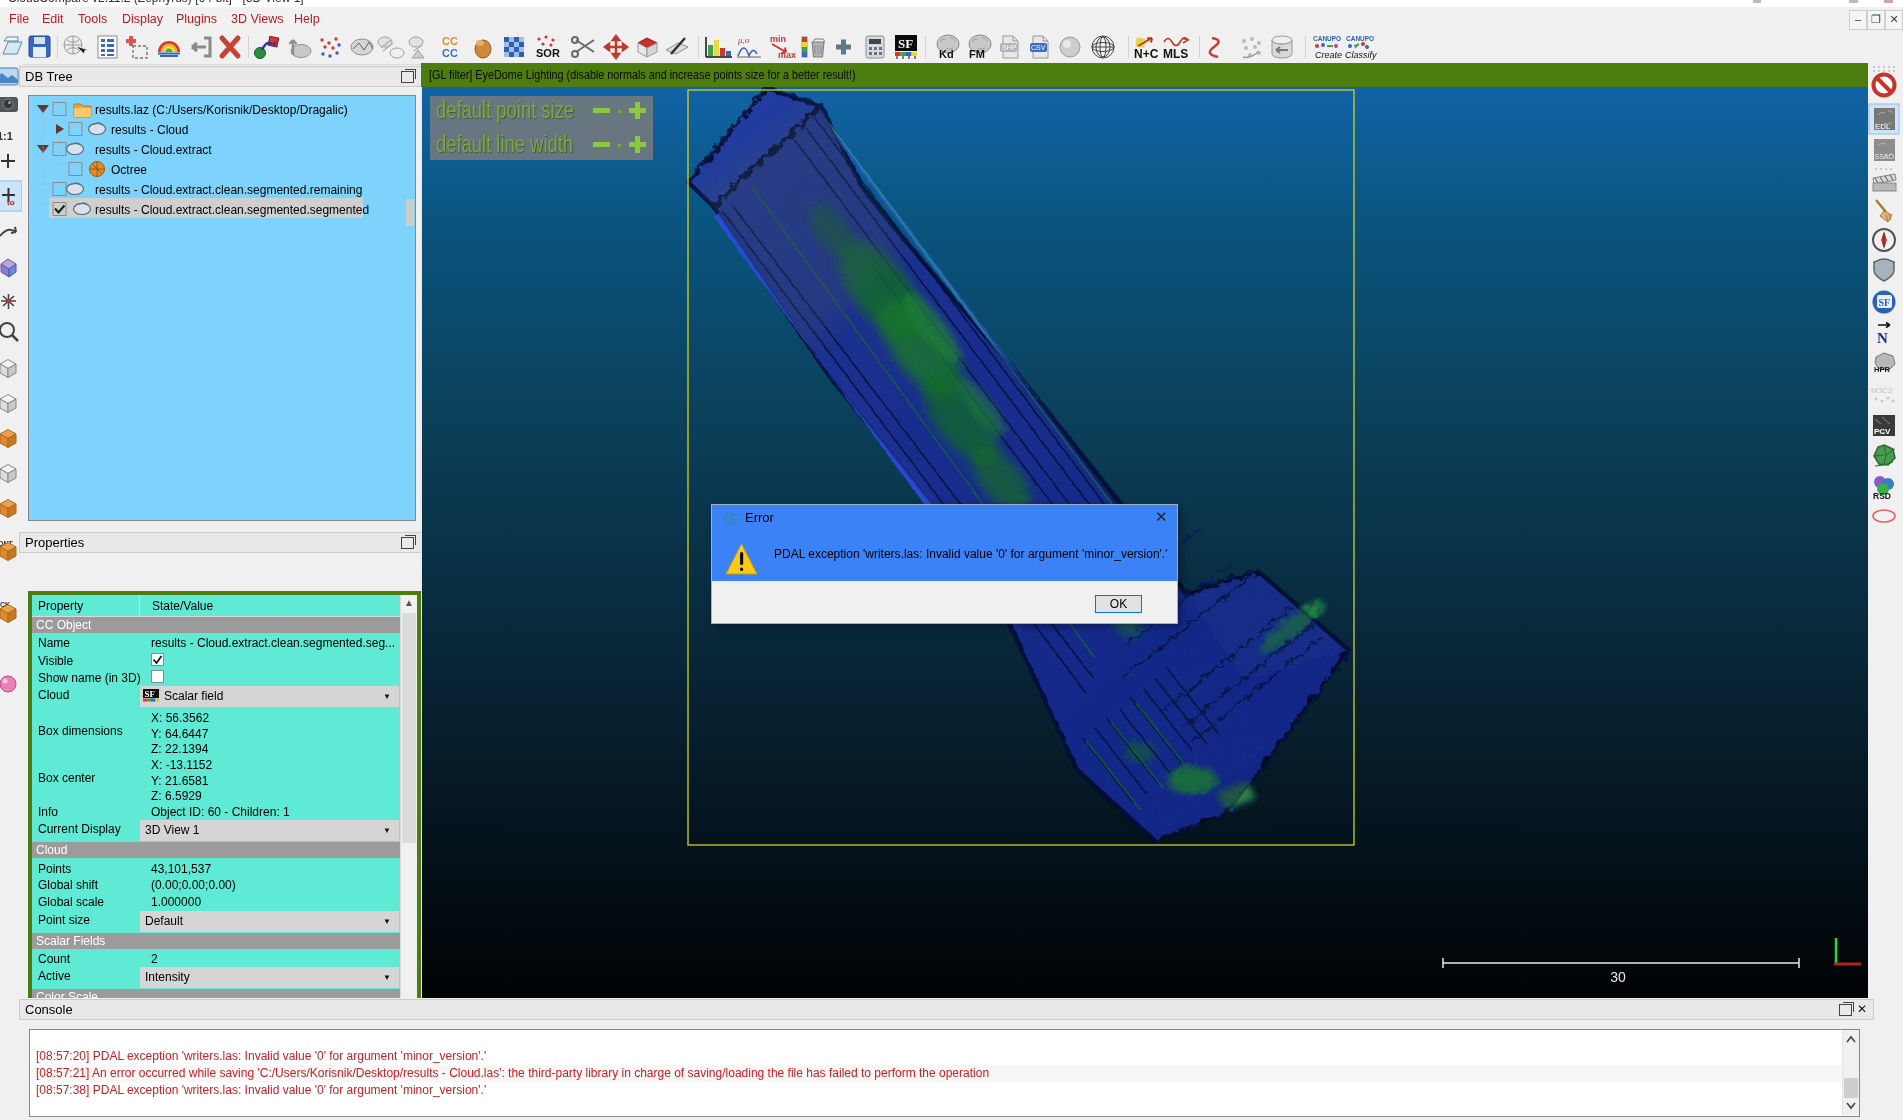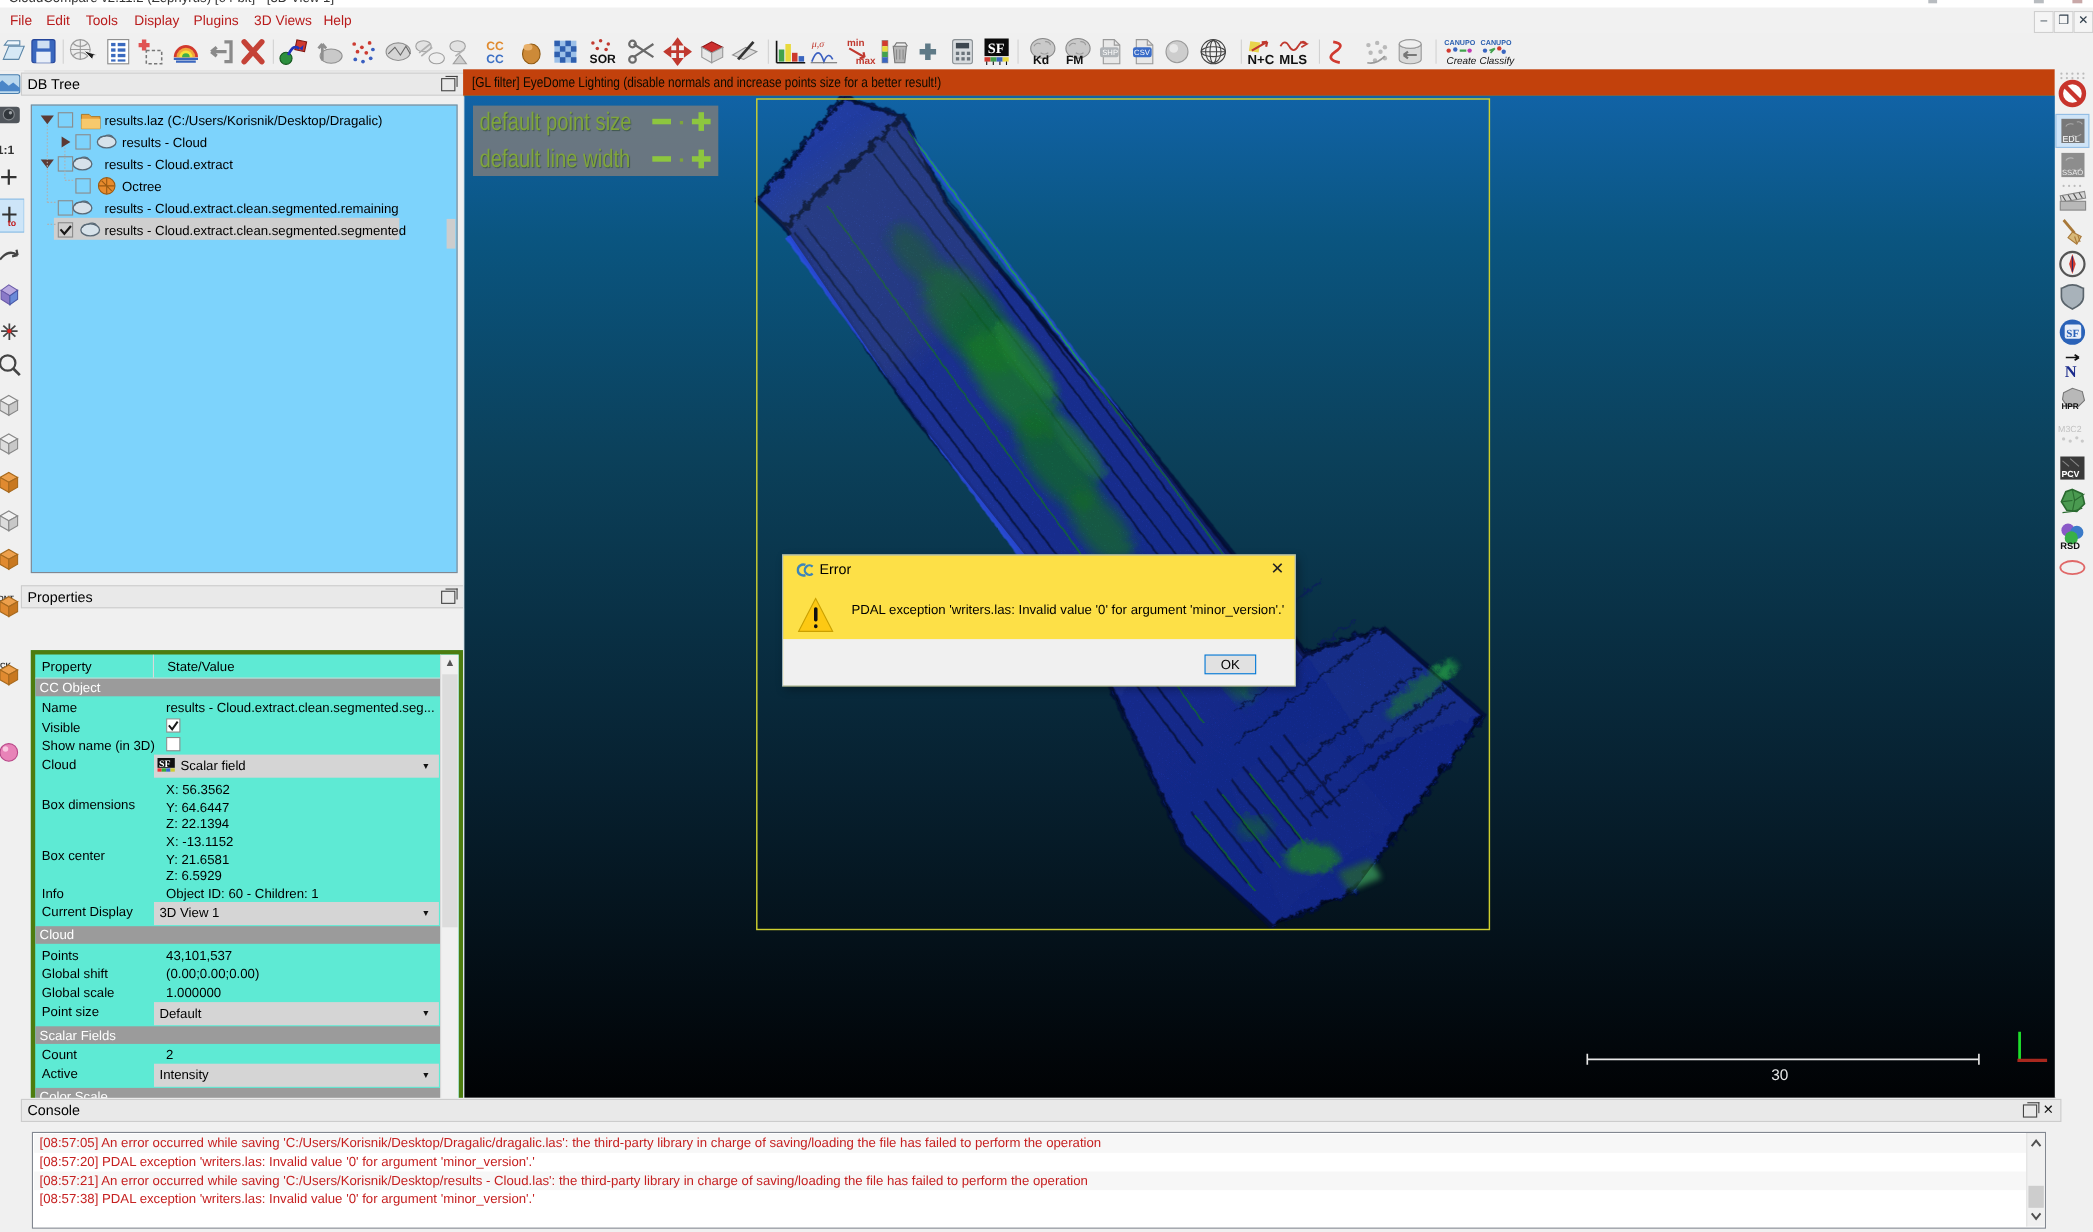--- a/index.html
+++ b/index.html
@@ -11,21 +11,21 @@
 .mi{position:absolute;top:5px;font-size:12.5px;color:#b91c1c}
 .mdib{position:absolute;top:3px;width:16px;height:18px;border:1px solid #cfcfcf;background:#f5f5f5;color:#33414e;font-size:11px;text-align:center;line-height:17px}
 #toolbar{left:0;top:30px;width:1903px;height:34px;background:#f0f0f0;border-bottom:1px solid #dcdcdc}
 #leftbar{left:0;top:64px;width:22px;height:934px;background:#f0f0f0}
 .dockT{position:absolute;background:#e9e9e9;border:1px solid #cccccc;font-size:13px;color:#000}
 .dockI{position:absolute;width:11px;height:10px;border:1px solid #444;background:#e9e9e9}
 .dockI:before{content:"";position:absolute;left:3px;top:-3px;width:10px;height:9px;border:1px solid #444;border-bottom:none;border-left:none}
 #dbtree{left:28px;top:95px;width:386px;height:424px;background:#7dd3fc;border:1px solid #828790}
 #props{left:28px;top:591px;width:385px;height:421px;background:#5eead4;border:4px solid #4d7c0f;overflow:hidden}
 #view3d{left:421px;top:63px;width:1447px;height:935px}
-#glbar{left:0;top:0;width:1447px;height:24px;background:#c2410c;color:#0a0a00;font-size:13px;line-height:24px;border-bottom:1px solid #8aa021}
+#glbar{left:0;top:0;width:1447px;height:24px;background:#4d7c0f;color:#0a0a00;font-size:13px;line-height:24px;border-bottom:1px solid #8aa021}
 #viewport{left:0;top:24px;width:1447px;height:911px;border-left:1px solid #dce8ee;background:linear-gradient(to bottom,#1163a6 0%,#0a5580 14.2%,#0b405a 36.2%,#07202f 69%,#010204 100%);overflow:hidden}
 #rightbar{left:1868px;top:63px;width:35px;height:935px;background:#f0f0f0}
 #console{left:0;top:998px;width:1903px;height:122px;background:#f0f0f0}
 .red{color:#c62121}
 .crow{position:absolute;left:1px;width:1814px;height:17px;font-size:12px;line-height:17px;white-space:nowrap;padding-left:5px}
 .phead{position:absolute;left:0;width:368px;height:16px;background:#9b9b9b;color:#fff;font-size:12px;line-height:16px;padding-left:4px}
 .prow{position:absolute;left:0;width:368px}
 .pk{position:absolute;left:6px;top:3px}
 .pv{position:absolute;left:119px;top:3px;line-height:15.6px}
 .pdd{position:absolute;left:108px;top:1px;width:259px;height:21px;background:#d5d5d5;line-height:21px}
@@ -611,21 +611,21 @@
 <div class="abs" style="left:6px;top:0;width:5px;height:17px;background:#8dc63f"></div>
 </div>
 <div class="abs" style="left:171px;top:55px;width:17px;height:5px;background:#8dc63f"></div>
 <div class="abs" style="left:196px;top:57px;width:3px;height:3px;background:#7fa53b"></div>
 <div class="abs" style="left:207px;top:49px;width:17px;height:17px">
 <div class="abs" style="left:0;top:6px;width:17px;height:5px;background:#8dc63f"></div>
 <div class="abs" style="left:6px;top:0;width:5px;height:17px;background:#8dc63f"></div>
 </div>
 </div>
 </div>
-<div class="abs" id="errdlg" style="left:711px;top:504px;width:465px;height:118px;background:#fde047;border:1px solid #9bb3c8;box-shadow:3px 3px 8px rgba(0,0,0,0.35)">
+<div class="abs" id="errdlg" style="left:711px;top:504px;width:465px;height:118px;background:#3b82f6;border:1px solid #9bb3c8;box-shadow:3px 3px 8px rgba(0,0,0,0.35)">
 <svg width="17" height="15" style="position:absolute;left:12px;top:6px">
 <path d="M8.2 2.6 A5 5 0 1 0 8.2 11.8" fill="none" stroke="#3d85b8" stroke-width="2.2"></path>
 <path d="M14.8 4.1 A4.3 4.3 0 1 0 14.8 10.5" fill="none" stroke="#3d85b8" stroke-width="2.1"></path>
 </svg>
 <span class="abs" style="left:33px;top:5px;font-size:13px">Error</span>
 <span class="abs" style="left:443px;top:3px;font-size:15px;color:#222">✕</span>
 <svg width="33" height="33" style="position:absolute;left:13px;top:38px">
 <polygon points="16.5,1 32,31 1,31" fill="#fdc913" stroke="#caa000" stroke-width="1"></polygon>
 <rect x="15" y="9" width="3.2" height="13" rx="1.5" fill="#111"></rect>
 <rect x="15" y="24.5" width="3.2" height="3.6" rx="1.5" fill="#111"></rect>
@@ -717,21 +717,20 @@
         <text x="5" y="436" font-size="8.5" font-weight="bold" fill="#111" font-family="Liberation Sans">RSD</text>
       </g>
 <ellipse cx="16" cy="453" rx="11" ry="6" fill="none" stroke="#e06868" stroke-width="1.6"></ellipse>
 </svg>
 </div>
 <div class="abs" id="console">
 <div class="dockT" style="left:19px;top:1px;width:1848px;height:19px;line-height:19px;padding-left:5px">Console</div>
 <div class="dockI" style="left:1839px;top:6px"></div>
 <span class="abs" style="left:1857px;top:4px;font-size:12px;color:#111">✕</span>
 <div class="abs" style="left:29px;top:31px;width:1829px;height:86px;background:#fff;border:1px solid #828790">
-<div class="crow red" style="top:1px;background:#f7f7f7">[08:57:05] An error occurred while saving 'C:/Users/Korisnik/Desktop/Dragalic/dragalic.las': the third-party library in charge of saving/loading the file has failed to perform the operation</div>
 <div class="crow red" style="top:18px">[08:57:20] PDAL exception 'writers.las: Invalid value '0' for argument 'minor_version'.'</div>
 <div class="crow red" style="top:35px;background:#f7f7f7">[08:57:21] An error occurred while saving 'C:/Users/Korisnik/Desktop/results - Cloud.las': the third-party library in charge of saving/loading the file has failed to perform the operation</div>
 <div class="crow red" style="top:52px">[08:57:38] PDAL exception 'writers.las: Invalid value '0' for argument 'minor_version'.'</div>
 <div class="abs" style="left:1812px;top:0;width:16px;height:85px;background:#f0f0f0;border-left:1px solid #e2e2e2">
 <svg width="16" height="85">
           <path d="M4 12 l4 -5 l4 5" fill="none" stroke="#505050" stroke-width="1.8"></path>
           <path d="M4 73 l4 5 l4 -5" fill="none" stroke="#505050" stroke-width="1.8"></path>
           <rect x="1" y="48" width="14" height="20" fill="#cdcdcd"></rect>
         </svg>
 </div>

